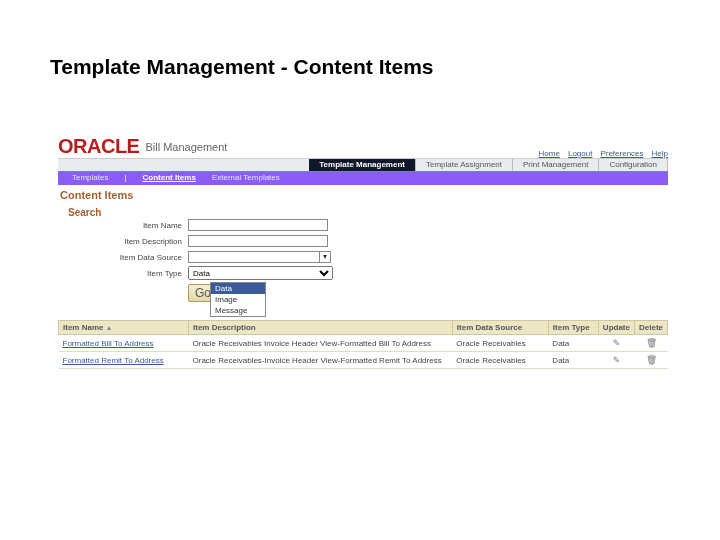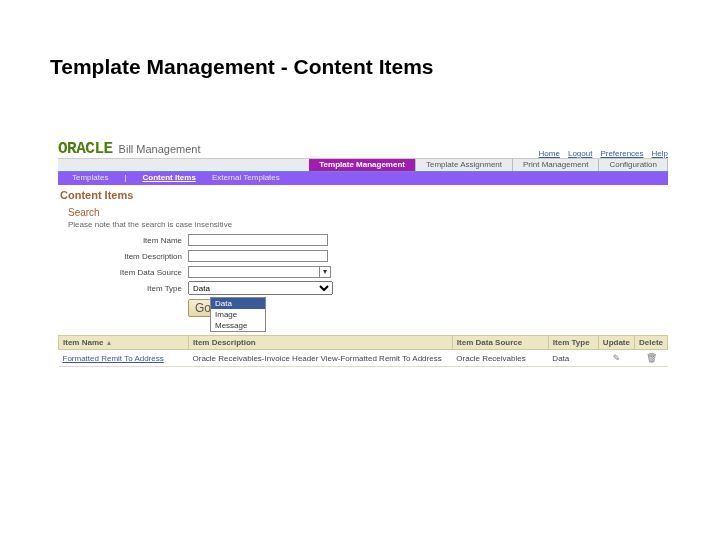--- a/index.html
+++ b/index.html
@@ -32,24 +32,24 @@
     align-items: flex-end;
     justify-content: space-between;
     height: 26px;
   }
   .logo-area {
     display: flex;
     align-items: center;
     gap: 6px;
   }
   .oracle-logo {
-    font-family: Liberation Mono, monospace;
-    font-weight: bold;
-    font-size: 16px;
-    color: #4d7c0f;
+    font-family: Liberation Sans, sans-serif;
+    font-weight: bold;
+    font-size: 20px;
+    color: #b91c1c;
     letter-spacing: -0.5px;
   }
   .app-name {
     font-size: 11px;
     color: #666;
   }
   .util-links {
     display: flex;
     gap: 8px;
     font-size: 8px;
@@ -71,21 +71,21 @@
   }
   .tab {
     padding: 1px 10px;
     font-size: 8px;
     color: #555;
     border-right: 1px solid #bbb;
     cursor: pointer;
     white-space: nowrap;
   }
   .tab.active {
-    background: #a21caf;
+    background: #0f172a;
     color: #fff;
     font-weight: bold;
   }
   .subtab-row {
     display: flex;
     background: #8b5cf6;
     height: 13px;
     padding-left: 6px;
   }
   .subtab {
@@ -102,21 +102,21 @@
   }
   .page-heading {
     color: #a35f32;
     font-size: 11px;
     font-weight: bold;
     padding: 4px 2px 2px;
   }
   .section-heading {
     color: #a35f32;
     font-size: 10px;
-    font-weight: normal;
+    font-weight: bold;
     padding: 4px 0 0 10px;
   }
   .hint {
     font-size: 8px;
     color: #666;
     padding: 2px 0 4px 10px;
   }
   .form {
     padding-left: 30px;
   }
@@ -263,21 +263,20 @@
   <div class="subtab-row">
     <div class="subtab">Templates</div>
     <div class="subtab" style="color:#fff">|</div>
     <div class="subtab active">Content Items</div>
     <div class="subtab">External Templates</div>
   </div>
 
   <div class="page-heading">Content Items</div>
 
   <div class="section-heading">Search</div>
-  <div class="hint">Please note that the search is case insensitive</div>
 
   <div class="form">
     <div class="form-row">
       <div class="form-label">Item Name</div>
       <input class="text-input" value="" style="">
     </div>
     <div class="form-row">
       <div class="form-label">Item Description</div>
       <input class="text-input" value="" style="">
     </div>
@@ -310,20 +309,28 @@
           <th style="width:130px"><span>Item Name</span><span class="sort-ind">▲</span></th>
           <th>Item Description</th>
           <th style="width:96px">Item Data Source</th>
           <th style="width:50px">Item Type</th>
           <th class="iconcell">Update</th>
           <th class="iconcell">Delete</th>
         </tr>
       </thead>
       <tbody>
         <tr>
+          <td class="link">Formatted Bill To Address</td>
+          <td>Oracle Receivables Invoice Header View-Formatted Bill To Address</td>
+          <td>Oracle Receivables</td>
+          <td>Data</td>
+          <td class="iconcell"><span class="pencil-icon"></span></td>
+          <td class="iconcell"><span class="trash-icon"></span></td>
+        </tr>
+        <tr>
           <td class="link">Formatted Remit To Address</td>
           <td>Oracle Receivables-Invoice Header View-Formatted Remit To Address</td>
           <td>Oracle Receivables</td>
           <td>Data</td>
           <td class="iconcell"><span class="pencil-icon"></span></td>
           <td class="iconcell"><span class="trash-icon"></span></td>
         </tr>
       </tbody>
     </table>
   </div>

